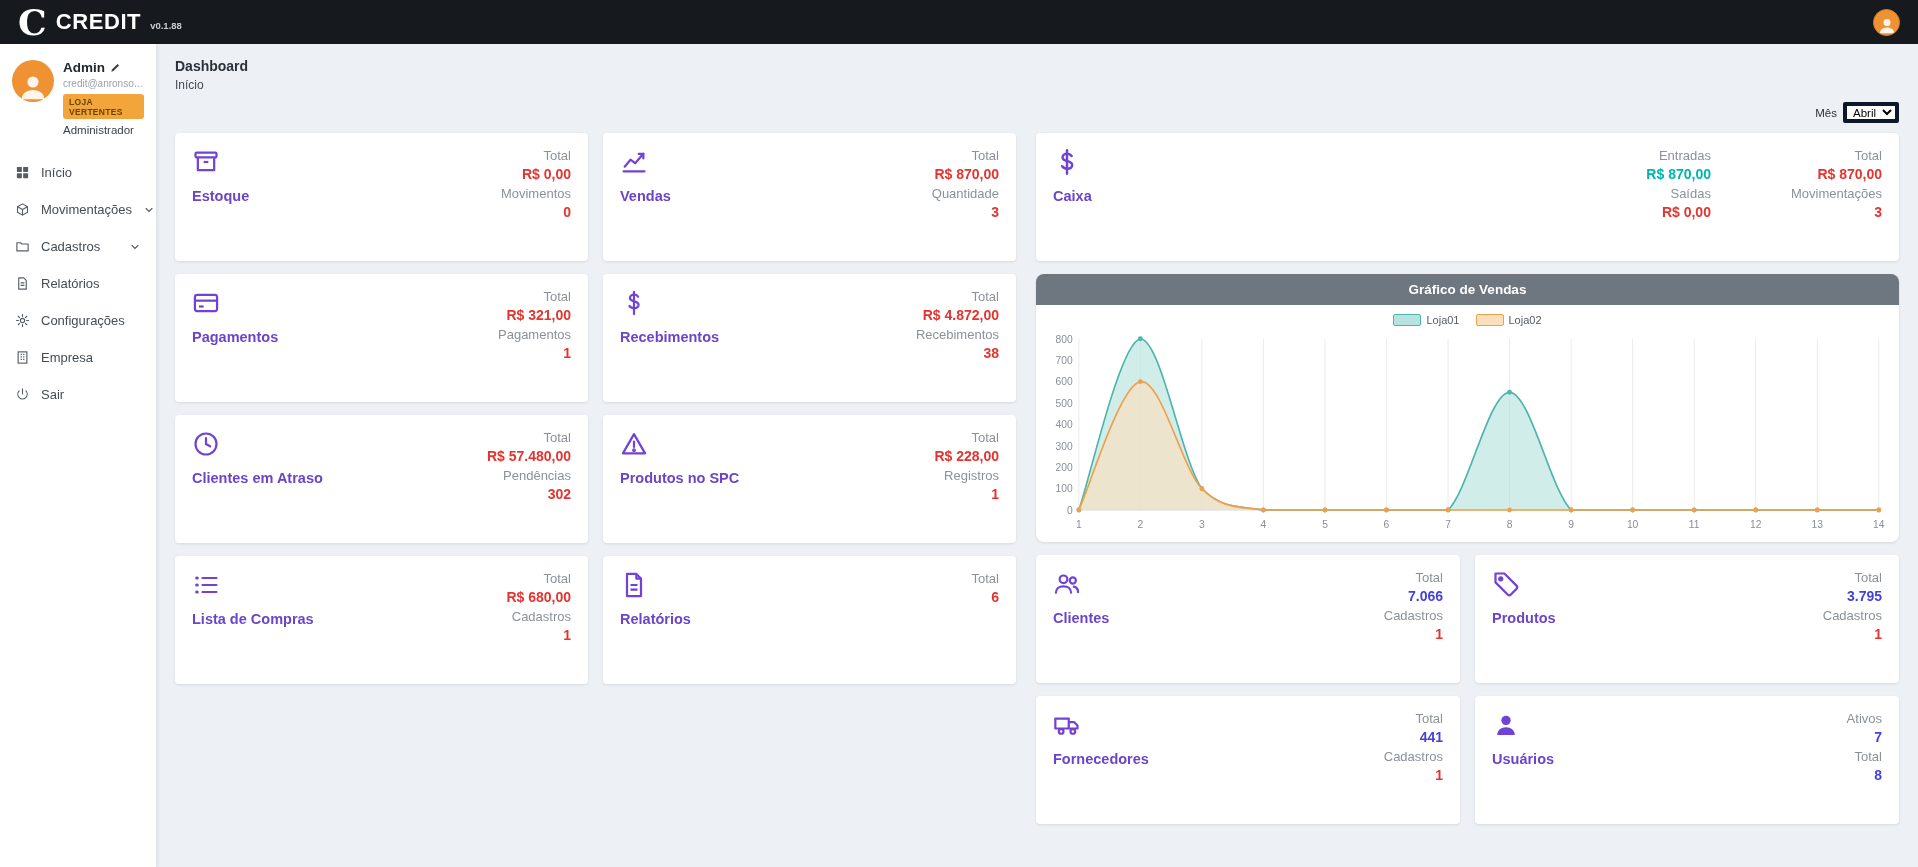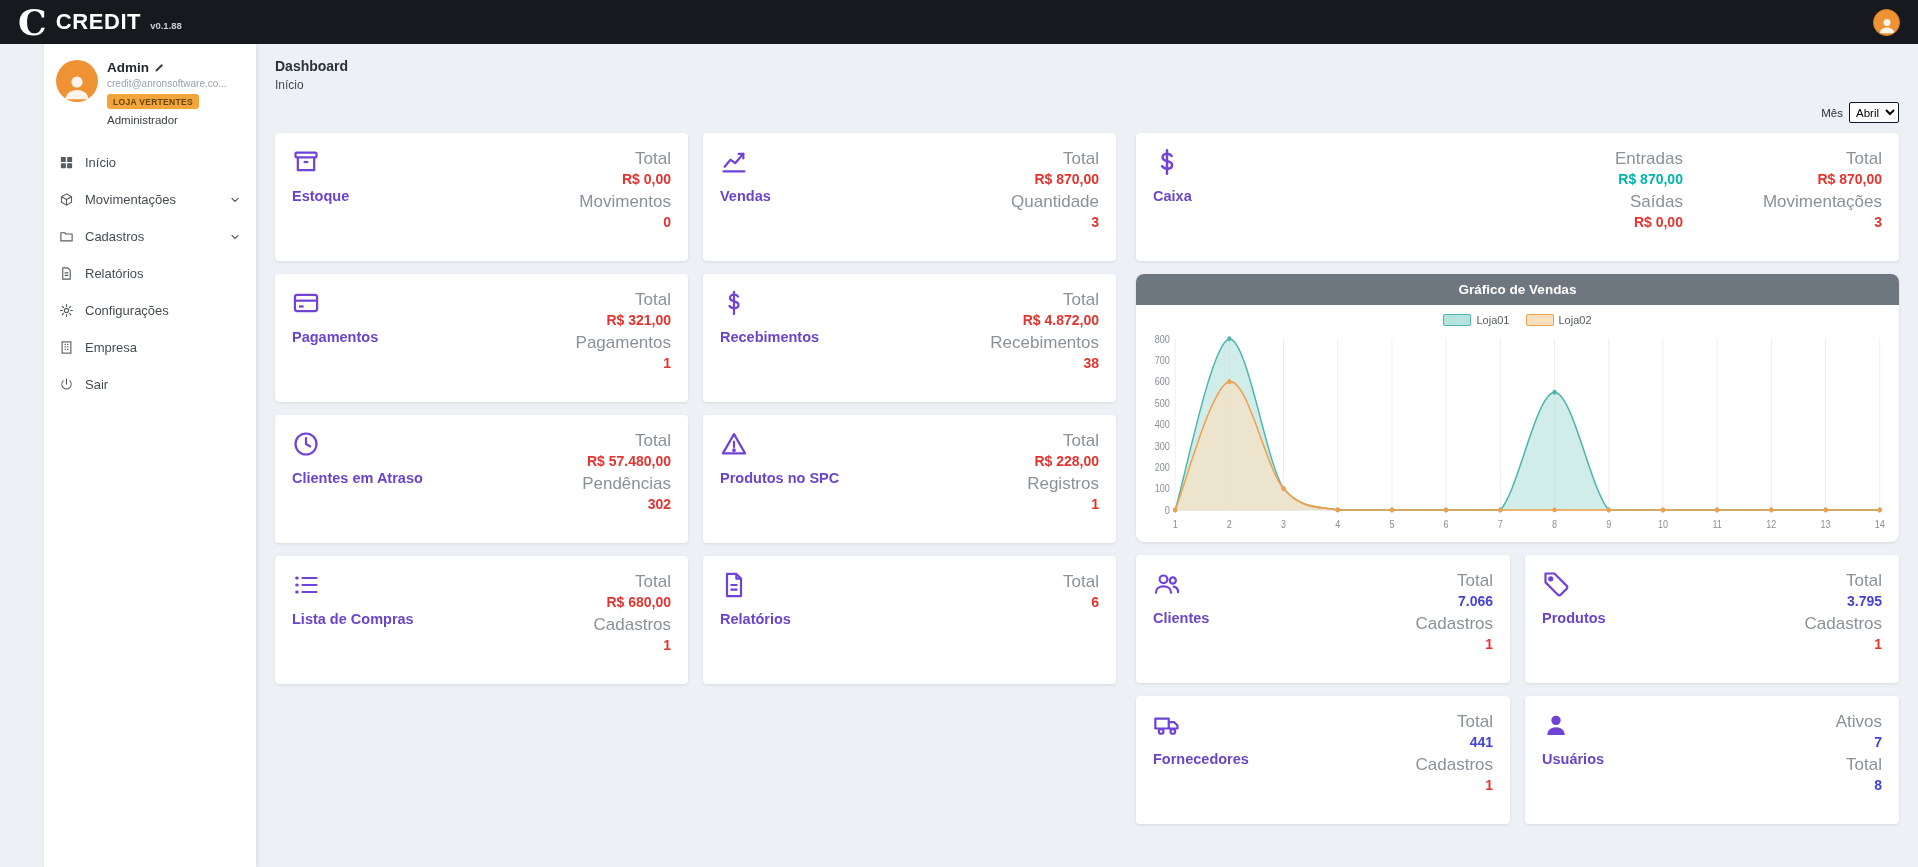--- a/index.html
+++ b/index.html
@@ -8,21 +8,21 @@
 
   
   .topbar { height:44px; background:#16191d; display:flex; align-items:center; padding:0 18px; gap:9px; }
   .logo { color:#fff; font-size:36px; font-weight:700; line-height:40px; font-family:"DejaVu Serif", serif; }
   .appname { color:#fff; font-size:22px; font-weight:700; letter-spacing:.6px; }
   .version { color:#c9ced4; font-size:9.5px; font-weight:700; margin-top:7px; }
   .topbar-avatar { margin-left:auto; width:27px; height:27px; border-radius:50%; background:#ef9234; overflow:hidden; display:flex; align-items:flex-end; justify-content:center; cursor:pointer; border:1px solid #d87f22; }
 
   
   .app { display:flex; height:823px; }
-  .sidebar { width:212px; background:#fff; box-shadow:1px 0 4px rgba(0,0,0,.10); padding-top:16px; flex:none;margin-left:44px; }
+  .sidebar { width:156px; background:#fff; box-shadow:1px 0 4px rgba(0,0,0,.10); padding-top:16px; flex:none; }
   .main { flex:1; padding:14px 19px; overflow:hidden; }
 
   
   .profile { display:flex; gap:9px; padding:0 12px; }
   .profile-avatar { width:42px; height:42px; border-radius:50%; background:#ef9234; flex:none; overflow:hidden; display:flex; align-items:flex-end; justify-content:center; }
   .profile-info { min-width:0; width:122px; }
   .profile-name { font-size:13.5px; font-weight:700; color:#23282d; display:flex; align-items:center; gap:5px; }
   .edit-icon { color:#3c4248; display:inline-flex; cursor:pointer; }
   .profile-email { font-size:10px; color:#9aa1a9; white-space:nowrap; overflow:hidden; text-overflow:ellipsis; margin-top:3px; }
   .badge { display:inline-block; background:#f2a53a; color:#6b4300; font-size:8.5px; font-weight:700; padding:2.5px 6px; border-radius:3px; margin-top:5px; letter-spacing:.3px; }
@@ -31,35 +31,35 @@
   
   .menu { margin-top:18px; }
   .menu-item { display:flex; align-items:center; gap:11px; padding:11px 15px; font-size:13px; color:#454c54; cursor:pointer; }
   .mi-icon { display:inline-flex; color:#565d65; flex:none; }
   .mi-chevron { margin-left:auto; display:inline-flex; color:#565d65; }
 
   
   .page-title { font-size:14px; font-weight:700; color:#2b3138; }
   .page-subtitle { font-size:12px; color:#454c54; margin-top:4px; }
   .filter-row { display:flex; justify-content:flex-end; align-items:center; gap:6px; margin:10px 0 10px; font-size:11.5px; color:#2b3138; }
-  .month-select { font-size:11.5px; height:21px; border:1px solid #0f172a; border-radius:2px; background:#fff; padding:0 2px; cursor:pointer; }
+  .month-select { font-size:11.5px; height:21px; border:4px solid #0f172a; border-radius:2px; background:#fff; padding:0 2px; cursor:pointer; }
 
   
   .content { display:flex; gap:20px; align-items:flex-start; }
   .col-left { width:841px; display:grid; grid-template-columns:1fr 1fr; gap:13px 15px; flex:none; }
   .col-right { flex:1; display:flex; flex-direction:column; gap:13px; }
   .grid-2 { display:grid; grid-template-columns:1fr 1fr; gap:13px 15px; }
 
   
   .card { background:#fff; border-radius:4px; box-shadow:0 1px 3px rgba(0,0,0,.10); height:128px; padding:15px 17px; display:flex; justify-content:space-between; }
   .card-left { display:flex; flex-direction:column; gap:12px; }
   .card-icon { color:#7142d6; display:inline-flex; }
   .card-title { font-size:14.5px; font-weight:700; color:#6a45c9; text-decoration:none; cursor:pointer; white-space:nowrap; }
   .card-stats { text-align:right; }
-  .stat-label { font-size:17px; color:#8b919a; line-height:1.3; }
+  .stat-label { font-size:13px; color:#8b919a; line-height:1.3; }
   .stat-value { font-size:14px; font-weight:700; line-height:1.3; margin-bottom:3px; }
   .caixa-stats { display:flex; gap:80px; }
 
   
   .chart-card { background:#fff; border-radius:8px; box-shadow:0 1px 3px rgba(0,0,0,.10); height:268px; overflow:hidden; display:flex; flex-direction:column; }
   .chart-header { height:31px; background:#6e7680; color:#fff; font-size:13.5px; font-weight:700; display:flex; align-items:center; justify-content:center; flex:none; }
   .chart-legend { display:flex; justify-content:center; gap:16px; padding:9px 0 0; font-size:11px; color:#555b63; align-items:center; }
   .legend-item { display:inline-flex; align-items:center; cursor:pointer; }
   .legend-swatch { width:28px; height:12px; border-radius:2px; border:1px solid; display:inline-block; margin-right:5px; }
   .chart-body { flex:1; padding:2px 12px 6px; }

